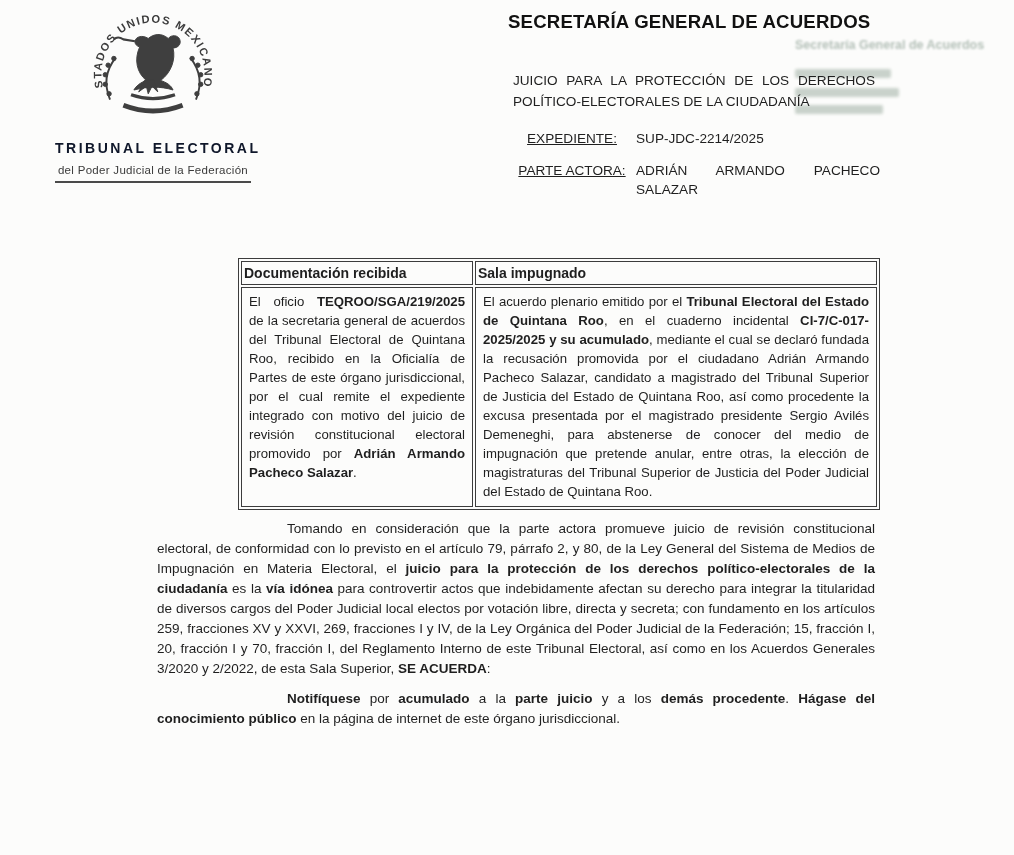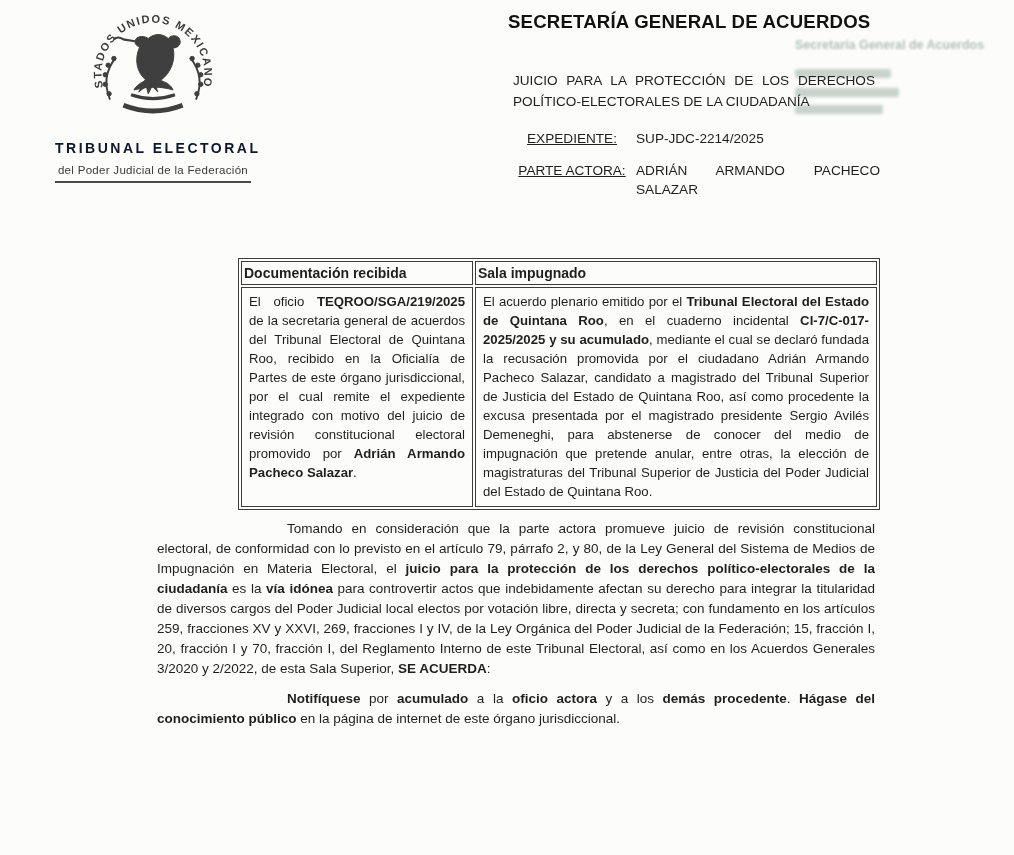--- a/index.html
+++ b/index.html
@@ -119,16 +119,16 @@
         <th>Sala impugnado</th>
       </tr>
       <tr>
         <td class="c1"><span>El oficio </span><b>TEQROO/SGA/219/2025</b><span> de la secretaria general de acuerdos del Tribunal Electoral de Quintana Roo, recibido en la Oficialía de Partes de este órgano jurisdiccional, por el cual remite el expediente integrado con motivo del juicio de revisión constitucional electoral promovido por </span><b>Adrián Armando Pacheco Salazar</b><span>.</span></td>
         <td><span>El acuerdo plenario emitido por el </span><b>Tribunal Electoral del Estado de Quintana Roo</b><span>, en el cuaderno incidental </span><b>CI-7/C-017-2025/2025 y su acumulado</b><span>, mediante el cual se declaró fundada la recusación promovida por el ciudadano Adrián Armando Pacheco Salazar, candidato a magistrado del Tribunal Superior de Justicia del Estado de Quintana Roo, así como procedente la excusa presentada por el magistrado presidente Sergio Avilés Demeneghi, para abstenerse de conocer del medio de impugnación que pretende anular, entre otras, la elección de magistraturas del Tribunal Superior de Justicia del Poder Judicial del Estado de Quintana Roo.</span></td>
       </tr>
     </tbody>
       </table>
 
     <p class="para p-tomando indent"><span>Tomando en consideración que la parte actora promueve juicio de revisión constitucional electoral, de conformidad con lo previsto en el artículo 79, párrafo 2, y 80, de la Ley General del Sistema de Medios de Impugnación en Materia Electoral, el </span><b>juicio para la protección de los derechos político-electorales de la ciudadanía</b><span> es la </span><b>vía idónea</b><span> para controvertir actos que indebidamente afectan su derecho para integrar la titularidad de diversos cargos del Poder Judicial local electos por votación libre, directa y secreta; con fundamento en los artículos 259, fracciones XV y XXVI, 269, fracciones I y IV, de la Ley Orgánica del Poder Judicial de la Federación; 15, fracción I, 20, fracción I y 70, fracción I, del Reglamento Interno de este Tribunal Electoral, así como en los Acuerdos Generales 3/2020 y 2/2022, de esta Sala Superior, </span><b>SE ACUERDA</b><span>:</span></p>
-    <p class="para p-notif indent"><b>Notifíquese</b><span> por </span><b>acumulado</b><span> a la </span><b>oficio actora</b><span> y a los </span><b>demás procedente</b><span>. </span><b>Hágase del conocimiento público</b><span> en la página de internet de este órgano jurisdiccional.</span></p>
+    <p class="para p-notif indent"><b>Notifíquese</b><span> por </span><b>acumulado</b><span> a la </span><b>parte juicio</b><span> y a los </span><b>demás procedente</b><span>. </span><b>Hágase del conocimiento público</b><span> en la página de internet de este órgano jurisdiccional.</span></p>
   </div>
 
 </div>
 
 </body></html>

